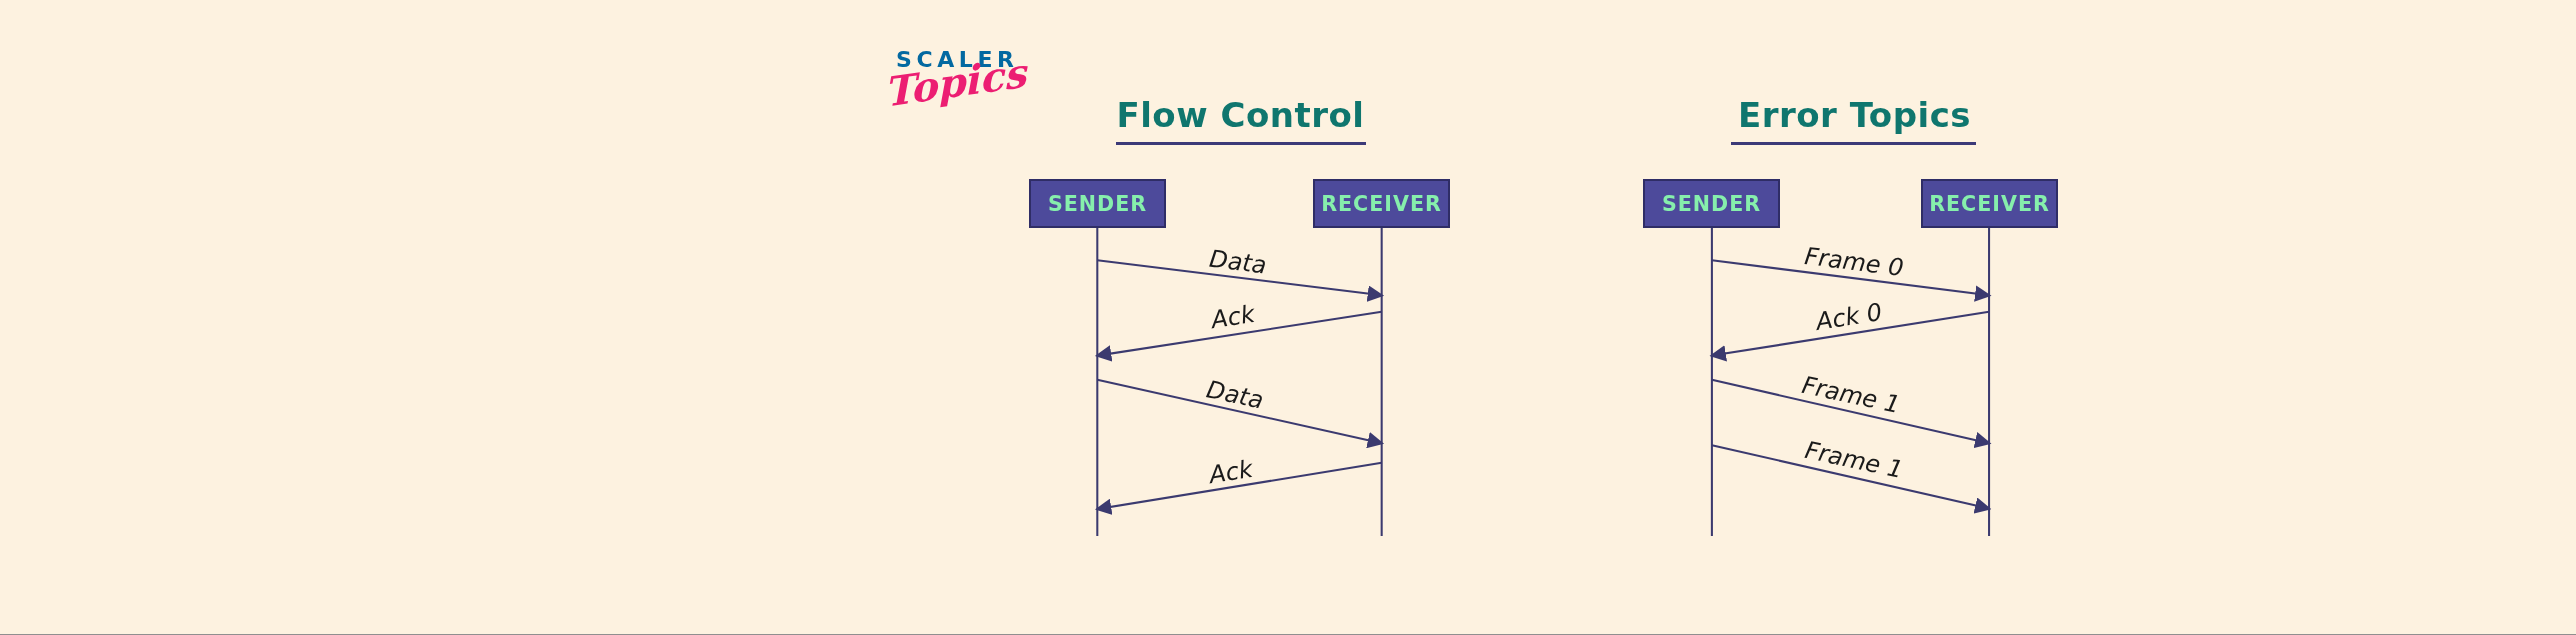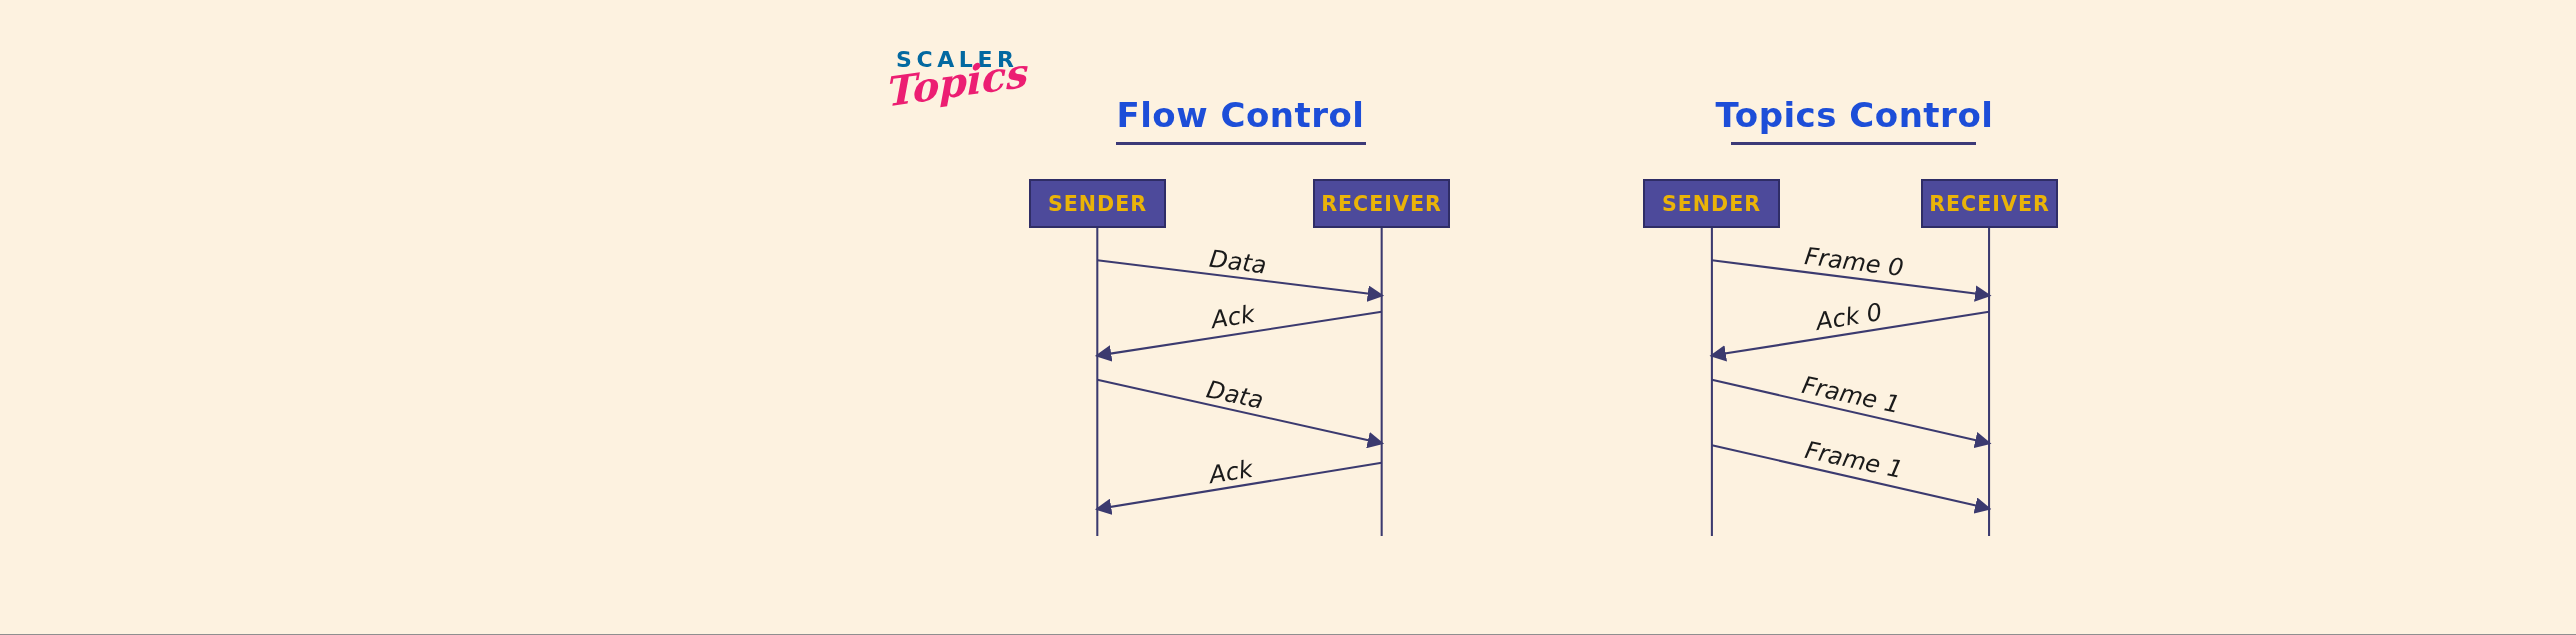--- a/index.html
+++ b/index.html
@@ -20,32 +20,32 @@
     position:absolute;left:-8.2px;top:23px;
     font-family:"DejaVu Serif","Liberation Serif",serif;
     font-style:italic;font-weight:bold;
     font-size:40px;color:#EC1E72;line-height:1;
     transform:rotate(-8deg) skewX(-8deg);
     transform-origin:left center;
   }
   
   .diag-title{
     position:absolute;top:98px;width:309px;margin-left:-155px;
-    text-align:center;font-weight:bold;font-size:34px;color:#1d4ed8;
+    text-align:center;font-weight:bold;font-size:34px;color:#0f766e;
     line-height:1;letter-spacing:0.5px;
   }
   .title-underline{
     position:absolute;top:142px;height:2.6px;background:#3C3A78;
   }
   
   .actor{
     position:absolute;top:179px;width:137px;height:49px;
     background:#4D4A9B;border:2.1px solid #2F2D66;box-sizing:border-box;
     display:flex;align-items:center;justify-content:center;
-    color:#eab308;font-weight:bold;font-size:20.6px;letter-spacing:1px;
+    color:#86efac;font-weight:bold;font-size:20.6px;letter-spacing:1px;
   }
   
   .msg-label{
     position:absolute;
     font-style:italic;font-size:24px;color:#1A1A1A;
     white-space:nowrap;
     transform:translate(-50%,-50%);
   }
   .rot7 {transform:translate(-50%,-50%) rotate(7deg);}
   .rot12{transform:translate(-50%,-50%) rotate(12deg);}
@@ -62,21 +62,21 @@
 <div id="canvas">
 
   <div class="logo">
     <div class="logo-top">SCALER</div>
     <div class="logo-script">Topics</div>
   </div>
 
   <div class="diag-title" style="left:1241px;">Flow Control</div>
   <div class="title-underline" style="left:1116px;width:250px;"></div>
 
-  <div class="diag-title" style="left:1855px;">Topics Control</div>
+  <div class="diag-title" style="left:1855px;">Error Topics</div>
   <div class="title-underline" style="left:1731px;width:245px;"></div>
 
   <svg id="wires" width="3091" height="636" viewBox="0 0 6000 1234">
     <defs>
       <marker id="arrow" viewBox="0 0 10 10" refX="8.5" refY="5" markerWidth="8" markerHeight="8" orient="auto-start-reverse">
         <path d="M0,0 L10,5 L0,10 Z" fill="#3B3A6F"></path>
       </marker>
     </defs>
 
     <line class="wire" x1="2130" y1="442" x2="2130" y2="1040"></line>

